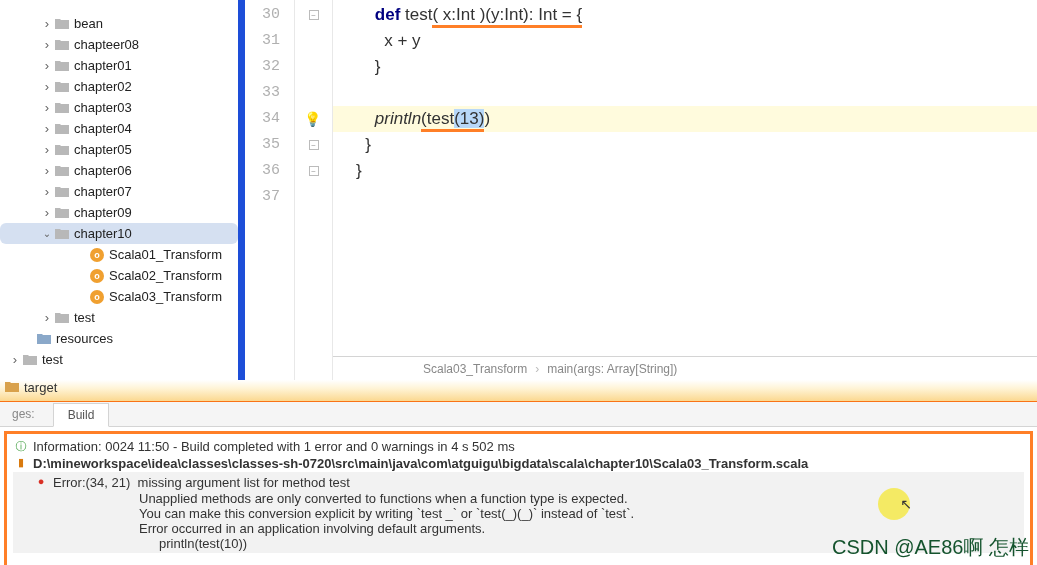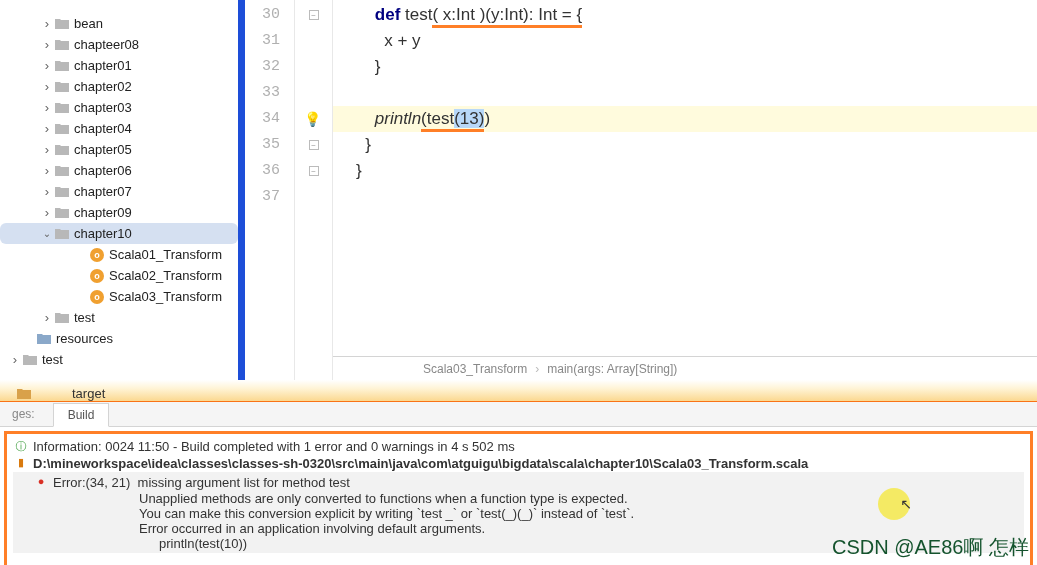--- a/index.html
+++ b/index.html
@@ -43,21 +43,21 @@
     .err-icon { color: #d93025; }
     .file-icon { color: #d97a0e; }
     .msg-text { flex: 1; }
     .bold { font-weight: bold; }
     .msg-indent { padding-left: 126px; }
     .msg-indent2 { padding-left: 146px; }
     .err-bg { background: #f2f2f2; padding: 2px 0; }
     .cursor-highlight { position: absolute; width: 32px; height: 32px; border-radius: 50%; background: #f5e94b; opacity: 0.85; right: 120px; top: 54px; }
     .cursor-arrow { position: absolute; right: 118px; top: 62px; font-size: 14px; }
     .watermark { position: absolute; right: 8px; bottom: 4px; color: #14532d; font-size: 20px; }
-    .target-bar { height: 21px; background: linear-gradient(to top, #fbd890, #fff4d6 60%, transparent); display: flex; align-items: flex-end; padding-left: 16px; font-size: 13px; gap: 36px; }
+    .target-bar { height: 21px; background: linear-gradient(to top, #fbd890, #fff4d6 60%, transparent); display: flex; align-items: flex-start; padding-left: 4px; font-size: 13px; }
   </style>
 </head>
 <body>
 
 <div class="container">
   <div class="sidebar">
     <div id="tree">
         <div class="tree-item ind-0">
           <span class="chevron closed"></span>
           <span class="folder-icon">
@@ -262,21 +262,21 @@
   <div class="tab active">Build</div>
 </div>
 
 <div class="messages">
   <div class="msg-line">
     <span class="msg-icon info-icon">ⓘ</span>
     <span class="msg-text">Information: 0024 11:50 - Build completed with 1 error and 0 warnings in 4 s 502 ms</span>
   </div>
   <div class="msg-line">
     <span class="msg-icon file-icon">▮</span>
-    <span class="msg-text bold">D:\mineworkspace\idea\classes\classes-sh-0320\src\main\java\com\atguigu\bigdata\scala\chapter10\Scala03_Transform.scala</span>
+    <span class="msg-text bold">D:\mineworkspace\idea\classes\classes-sh-0720\src\main\java\com\atguigu\bigdata\scala\chapter10\Scala03_Transform.scala</span>
   </div>
   <div class="err-bg">
     <div class="msg-line" style="padding-left:20px;">
       <span class="msg-icon err-icon">●</span>
       <span>Error:(34, 21)</span>&nbsp;&nbsp;
       <span>missing argument list for method test</span>
     </div>
     <div class="msg-indent">Unapplied methods are only converted to functions when a function type is expected.</div>
     <div class="msg-indent">You can make this conversion explicit by writing `test _` or `test(_)(_)` instead of `test`.</div>
     <div class="msg-indent">Error occurred in an application involving default arguments.</div>

